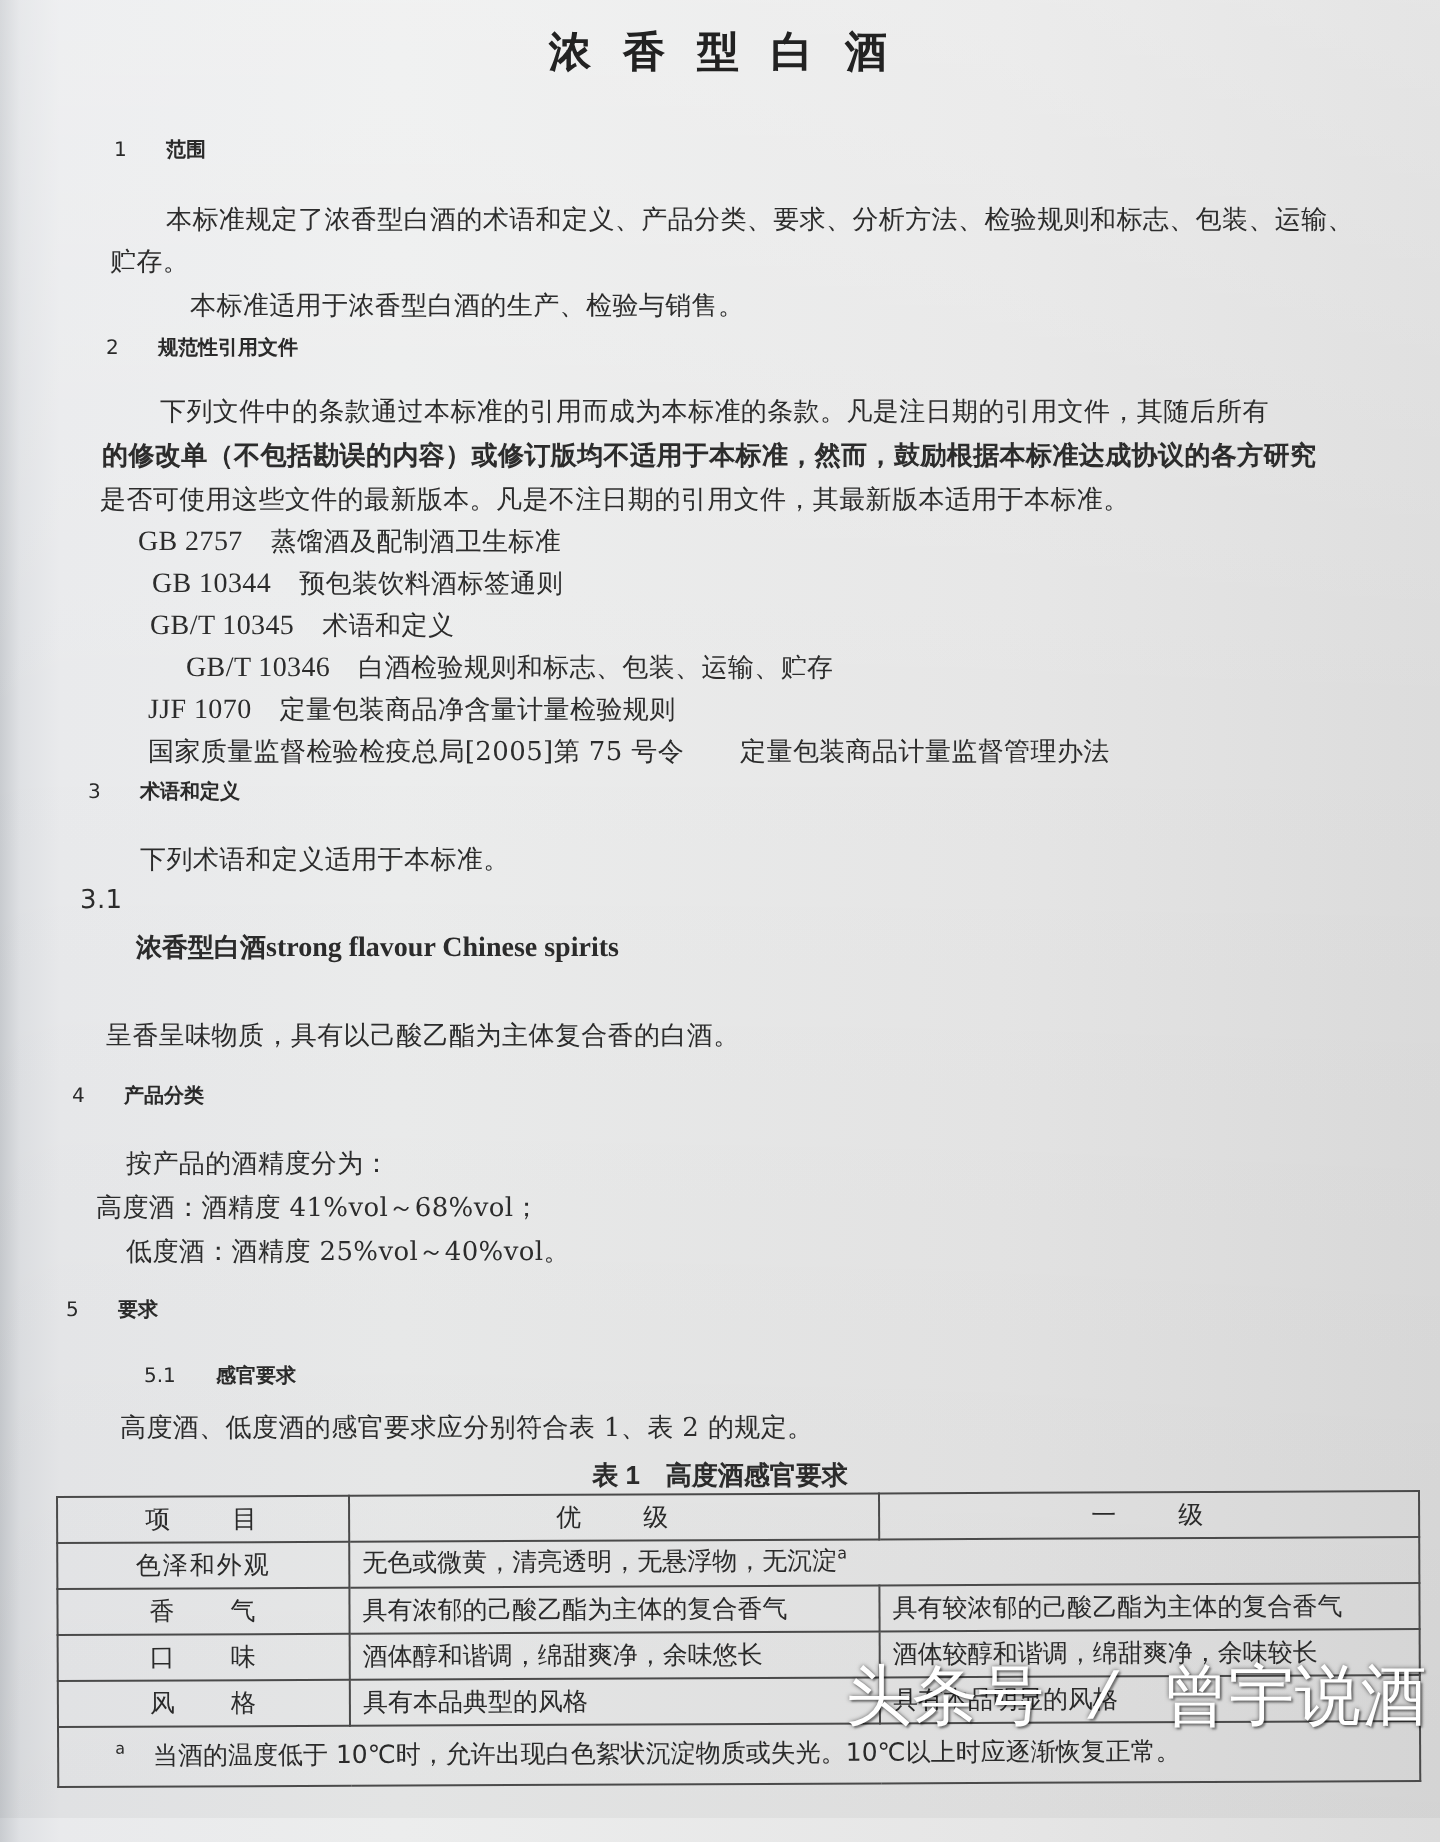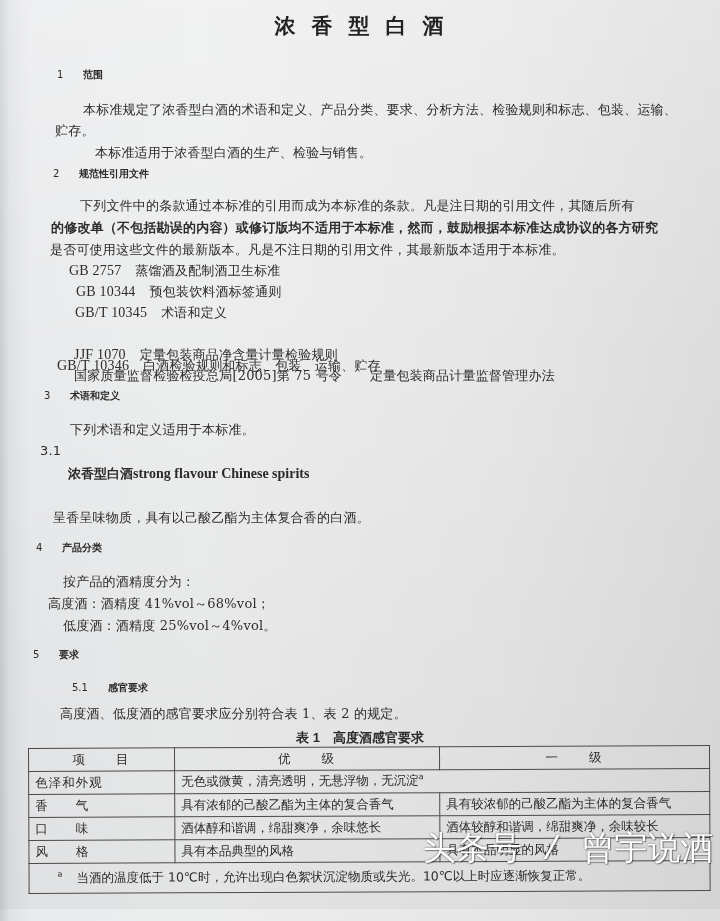--- a/index.html
+++ b/index.html
@@ -34,21 +34,21 @@
     table.sens {
       position: absolute; left: 28px; top: 748px; width: 682px;
       border-collapse: collapse; font-size: 12.5px; color: #2a2a2a;
       transform: rotate(-0.25deg); transform-origin: left top;
     }
     table.sens td, table.sens th {
       border: 1.4px solid #4a4a4a; height: 23px; padding: 0 6px;
       font-weight: normal; font-family: "DejaVu Sans", sans-serif;
     }
     table.sens th { text-align: center; letter-spacing: 2px; }
-    table.sens td.item { width: 146px; letter-spacing: 1px; }
+    table.sens td.item { text-align: center; width: 146px; letter-spacing: 1px; }
     table.sens td.c1 { width: 265px; }
     table.sens td.note { height: 30px; padding-left: 28px; font-size: 12.5px; }
     .sup { font-size: 8px; vertical-align: super; }
     .watermark {
       position: absolute; left: 423px; top: 826px;
       font-family: Liberation Mono, monospace; font-size: 33px; color: #ffffff;
       text-shadow: 0 0 2px rgba(0,0,0,0.55), 1px 1px 1px rgba(0,0,0,0.35);
       letter-spacing: 0px; white-space: nowrap;
     }
   </style>
@@ -75,21 +75,21 @@
 
   <div class="abs p ref" style="left:69px; top:262px;text-align:right;">
     <span class="code">GB 2757</span><span>蒸馏酒及配制酒卫生标准</span>
   </div>
   <div class="abs p ref" style="left:76px; top:283px;">
     <span class="code">GB 10344</span><span>预包装饮料酒标签通则</span>
   </div>
   <div class="abs p ref" style="left:75px; top:304px;">
     <span class="code">GB/T 10345</span><span>术语和定义</span>
   </div>
-  <div class="abs p ref" style="left:57px; top:325px;margin-top:32px;">
+  <div class="abs p ref" style="left:93px; top:325px;">
     <span class="code">GB/T 10346</span><span>白酒检验规则和标志、包装、运输、贮存</span>
   </div>
   <div class="abs p ref" style="left:74px; top:346px;">
     <span class="code">JJF 1070</span><span>定量包装商品净含量计量检验规则</span>
   </div>
   <div class="abs p ref" style="left:74px; top:367px;">
     <span class="code" style="font-family:'DejaVu Serif',serif;font-size:13px;margin-right:28px;">国家质量监督检验检疫总局[2005]第 75 号令</span><span>定量包装商品计量监督管理办法</span>
   </div>
 
   <div class="abs h" style="left:44px; top:389px;">
@@ -100,21 +100,21 @@
   <div class="abs term" style="left:68px; top:465px;">
     <span>浓香型白酒</span><span class="en">strong flavour Chinese spirits</span>
   </div>
   <div class="abs p" style="left:38px; top:509px;margin-left:15px;">呈香呈味物质，具有以己酸乙酯为主体复合香的白酒。</div>
 
   <div class="abs h" style="left:36px; top:541px;">
     <span class="num">4</span><span>产品分类</span>
   </div>
   <div class="abs p" style="left:63px; top:573px;">按产品的酒精度分为：</div>
   <div class="abs p" style="left:48px; top:595px;">高度酒：酒精度 41%vol～68%vol；</div>
-  <div class="abs p" style="left:63px; top:617px;">低度酒：酒精度 25%vol～4%vol。</div>
+  <div class="abs p" style="left:63px; top:617px;">低度酒：酒精度 25%vol～40%vol。</div>
 
   <div class="abs h" style="left:33px; top:648px;">
     <span class="num">5</span><span>要求</span>
   </div>
   <div class="abs h" style="left:32px; top:681px;margin-left:40px;">
     <span class="num" style="width:36px;">5.1</span><span>感官要求</span>
   </div>
   <div class="abs p" style="left:60px; top:705px;">高度酒、低度酒的感官要求应分别符合表 1、表 2 的规定。</div>
 
   <div class="abs tbl-caption">表 1　高度酒感官要求</div>

